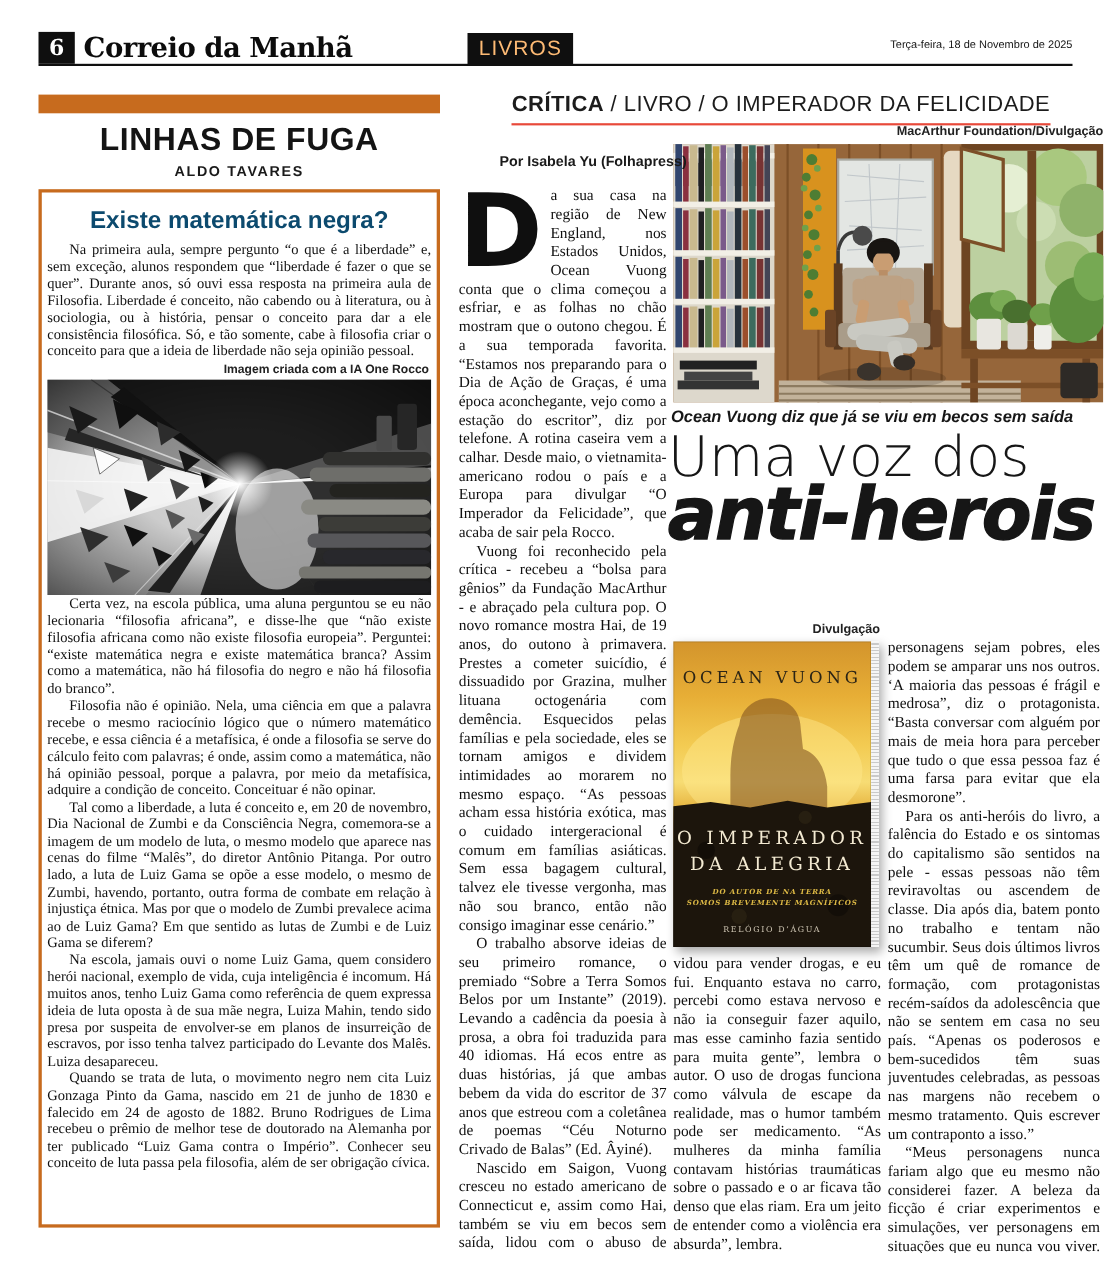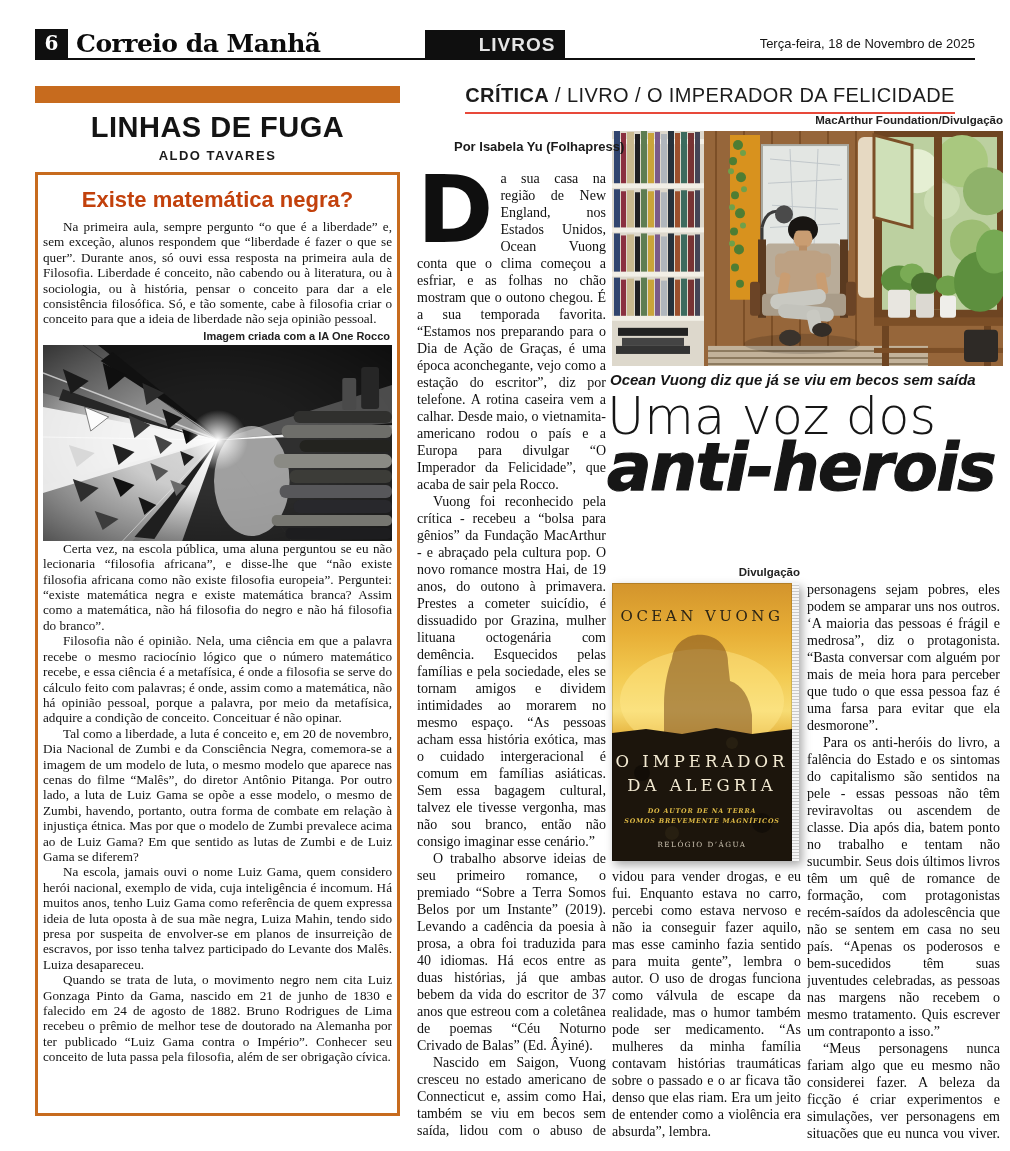--- a/index.html
+++ b/index.html
@@ -8,34 +8,34 @@
 
   
   .topbar { position:absolute; left:35px; top:28px; width:940px; height:30px;
             border-bottom:2px solid #0f0f0f; }
   .pagenum-box { position:absolute; left:0; top:1px; width:33px; height:29px; background:#0f0f0f;
                  color:#fff; font-size:20px; font-weight:bold; text-align:center; line-height:29px;
                  font-family:"DejaVu Serif",serif; }
   .masthead { position:absolute; left:41px; top:1px; font-family:"DejaVu Serif",serif;
               font-weight:bold; font-size:25px; letter-spacing:-0.5px; color:#0c0c0c; white-space:nowrap; }
   .section-box { position:absolute; left:390px; top:2px; width:96px; height:30px; background:#0f0f0f;
-                 color:#e5e5e5; text-align:center; line-height:30px; font-weight:bold; font-size:19px;
-                 letter-spacing:1px;padding-left:44px; }
-  .edition-date { position:absolute; right:0; top:8px; font-size:13px; color:#151515; }
+                 color:#fdba74; text-align:center; line-height:30px; font-weight:normal; font-size:19px;
+                 letter-spacing:1px; }
+  .edition-date { position:absolute; right:0; top:8px; font-size:10px; color:#151515; }
 
   
   .opinion { position:absolute; left:35px; top:86px; width:365px; }
   .accent-bar { height:17px; background:#c76b1e; }
   .opinion-title { margin:8px 0 0; text-align:center; font-size:29px; line-height:32px;
                    font-weight:800; letter-spacing:0.5px; color:#141414; }
   .opinion-author { margin-top:5px; text-align:center; font-size:13px; font-weight:bold;
                     letter-spacing:1.5px; color:#1a1a1a; }
   .opinion-box { margin-top:9px; border:3px solid #c76b1e; height:944px; padding:2px 5px;
                  box-sizing:border-box; overflow:hidden; }
-  .opinion-headline { margin:10px 0 6px; text-align:center; font-size:22px; font-weight:800; color:#c2410c; }
+  .opinion-headline { margin:10px 0 6px; text-align:center; font-size:22px; font-weight:800; color:#0c4a6e; }
   .opinion-box p { margin:0; font-family:"Liberation Serif",serif; font-size:13.2px;
                    line-height:15.4px; text-align:justify; text-indent:20px; color:#121212; }
   .img-credit { text-align:right; font-size:11px; font-weight:bold; margin:3px 2px 3px 0; color:#222; }
   .illustration { display:block; width:100%; height:196px; }
 
   
   .review-kicker { position:absolute; left:415px; top:84px; width:590px; text-align:center;
                    font-size:20px; letter-spacing:0.4px; color:#1c1c1c; }
   .review-kicker .inner { display:inline-block; border-bottom:2.5px solid #e8493a; padding-bottom:5px; }
   .kicker-bold { font-weight:800; }

